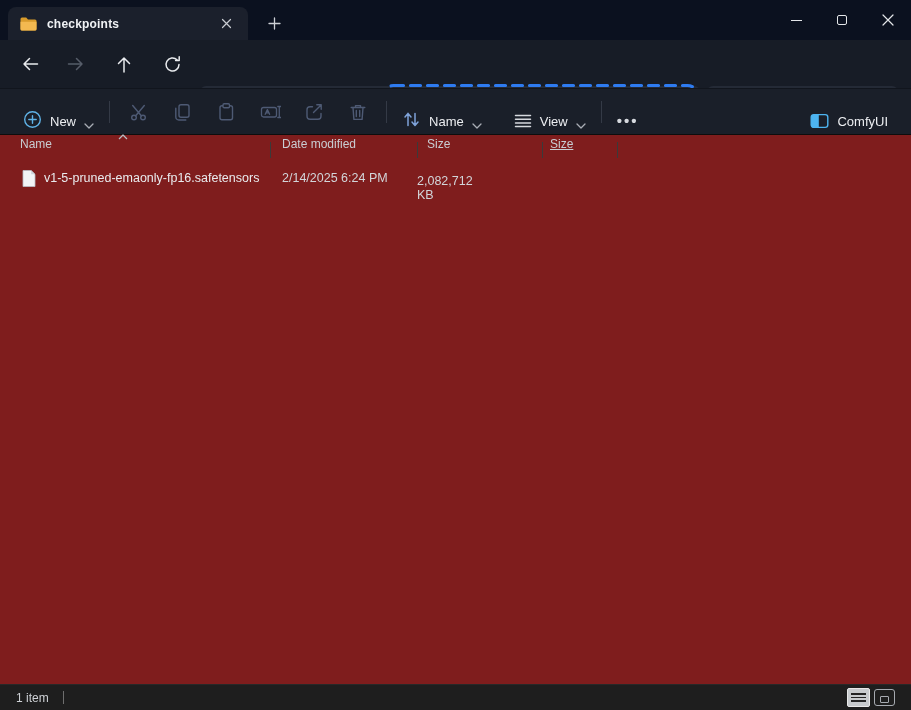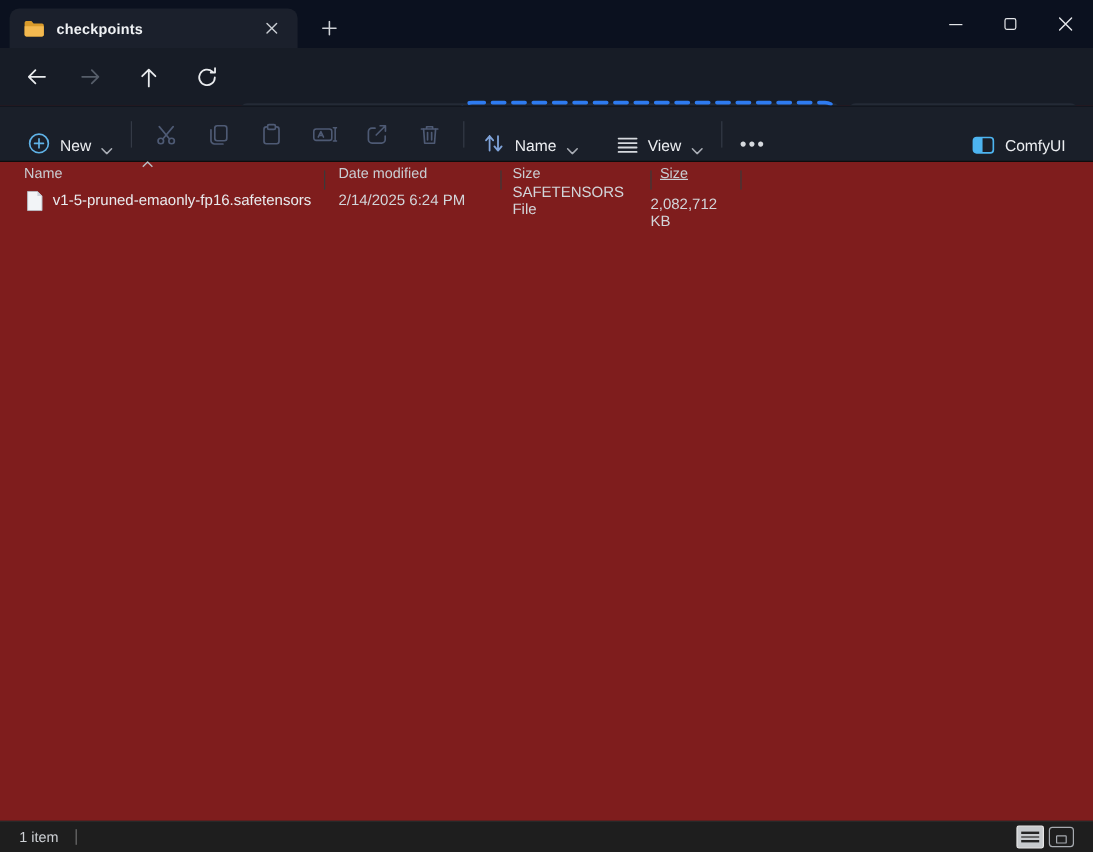--- a/index.html
+++ b/index.html
@@ -52,21 +52,21 @@
     display:flex; align-items:center; font-size:12px; color:#c9cdd2; }
   .hc { height:100%; display:flex; align-items:flex-start; }
   .hc-name { width:270px; padding-left:20px; position:relative; }
   .hdiv { width:1px; height:16px; background:#3a3a3a; }
   .hc-date { width:146px; padding-left:11px; }
   .hc-type { width:124px; padding-left:9px; }
   .hc-size { width:74px; padding-left:7px;text-decoration:underline; }
   .sortcaret { position:absolute; left:118px; top:-3px; }
 
   
-  .filerow { position:absolute; left:0; top:153px; width:650px; height:28px;
+  .filerow { position:absolute; left:0; top:164px; width:650px; height:28px;
     display:flex; align-items:center; font-size:12.5px; color:#d2d5d9; border-radius:4px; }
   .fc-name { width:270px; display:flex; align-items:center; color:#e9ebee; }
   .fc-name .doc { margin-left:22px; }
   .fc-name .fname { margin-left:8px; white-space:nowrap; }
   .fc-date { width:147px; padding-left:12px; }
   .fc-type { width:125px; padding-left:10px; }
   .fc-size { width:75px; text-align:left; padding-right:5px;margin-top:20px; }
 
   
   .statusbar { position:absolute; left:0; bottom:0; width:911px; height:26px; background:#1e1e1e;
@@ -348,21 +348,20 @@
     <div class="fc-name">
       <span class="doc">
         <svg width="14" height="17" viewBox="0 0 14 17">
           <path d="M1 .5h8.2L13 4.3V16.5H1z" fill="#f2f4f7" stroke="#b9bec6" stroke-width="0.8"></path>
           <path d="M9.2 .5L13 4.3H9.2z" fill="#ccd2da"></path>
         </svg>
       </span>
       <span class="fname">v1-5-pruned-emaonly-fp16.safetensors</span>
     </div>
     <div class="fc-date">2/14/2025 6:24 PM</div>
-    <div class="fc-type">SAFETENSORS File</div>
     <div class="fc-size">2,082,712 KB</div>
   </div>
 
   <div class="statusbar">
     <span>1 item</span>
     <span class="status-div"></span>
     <div class="spacer"></div>
     <div class="viewtoggle-active">
       <i></i>
         <i></i>

